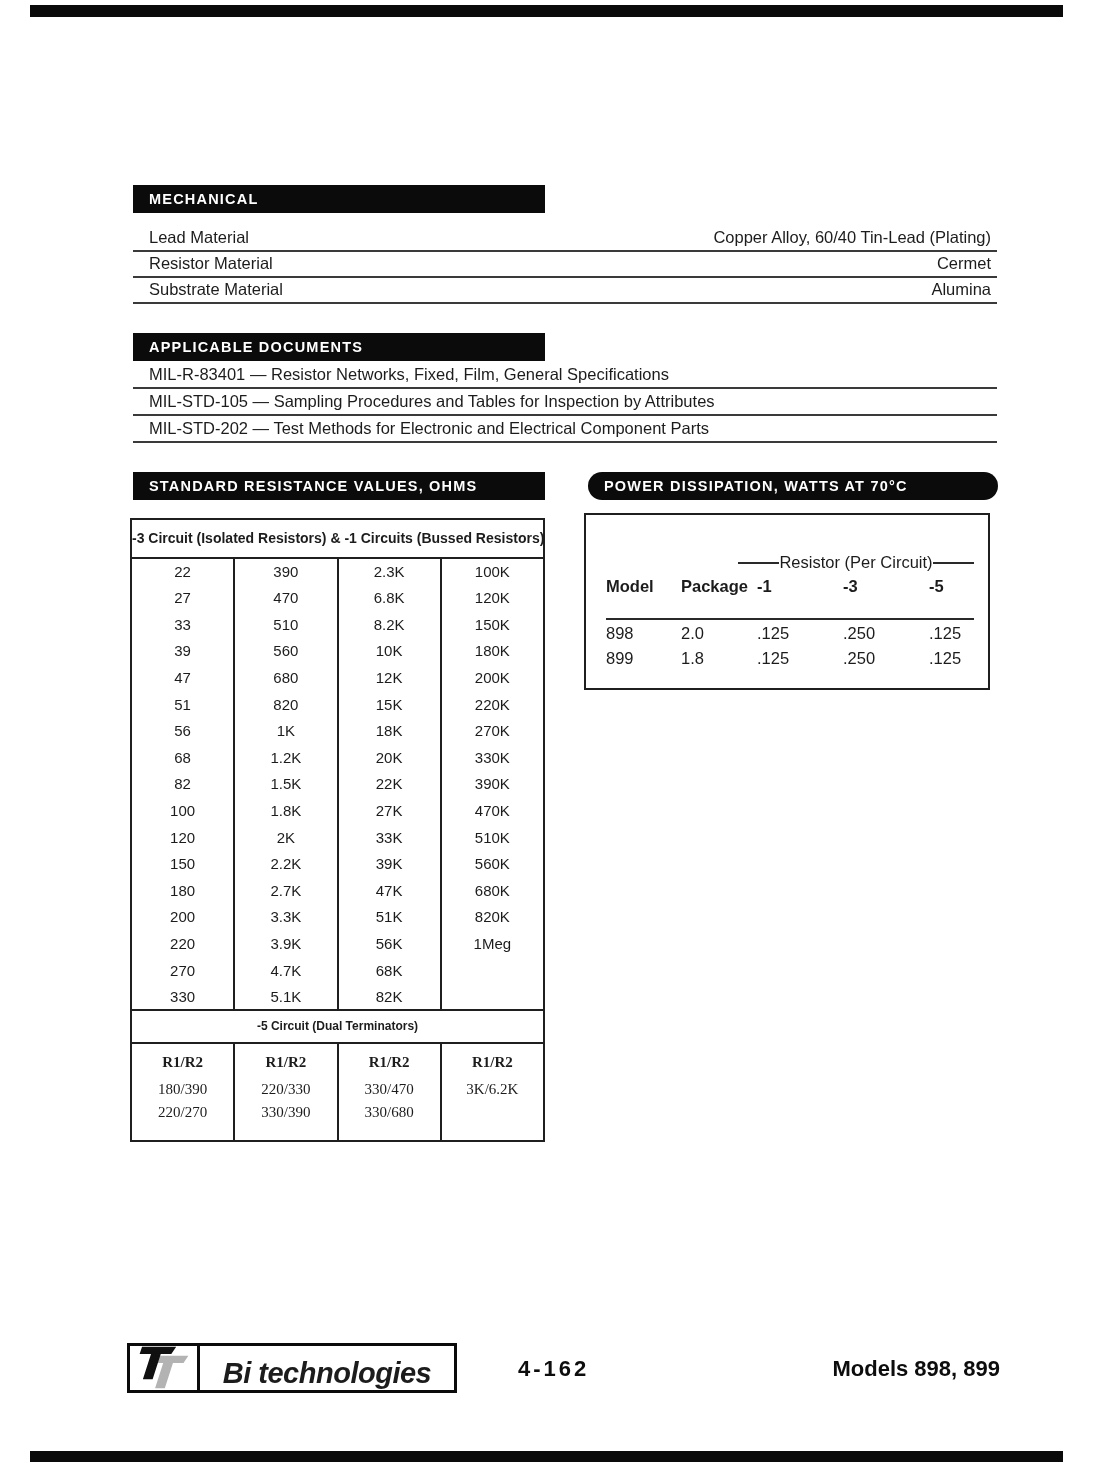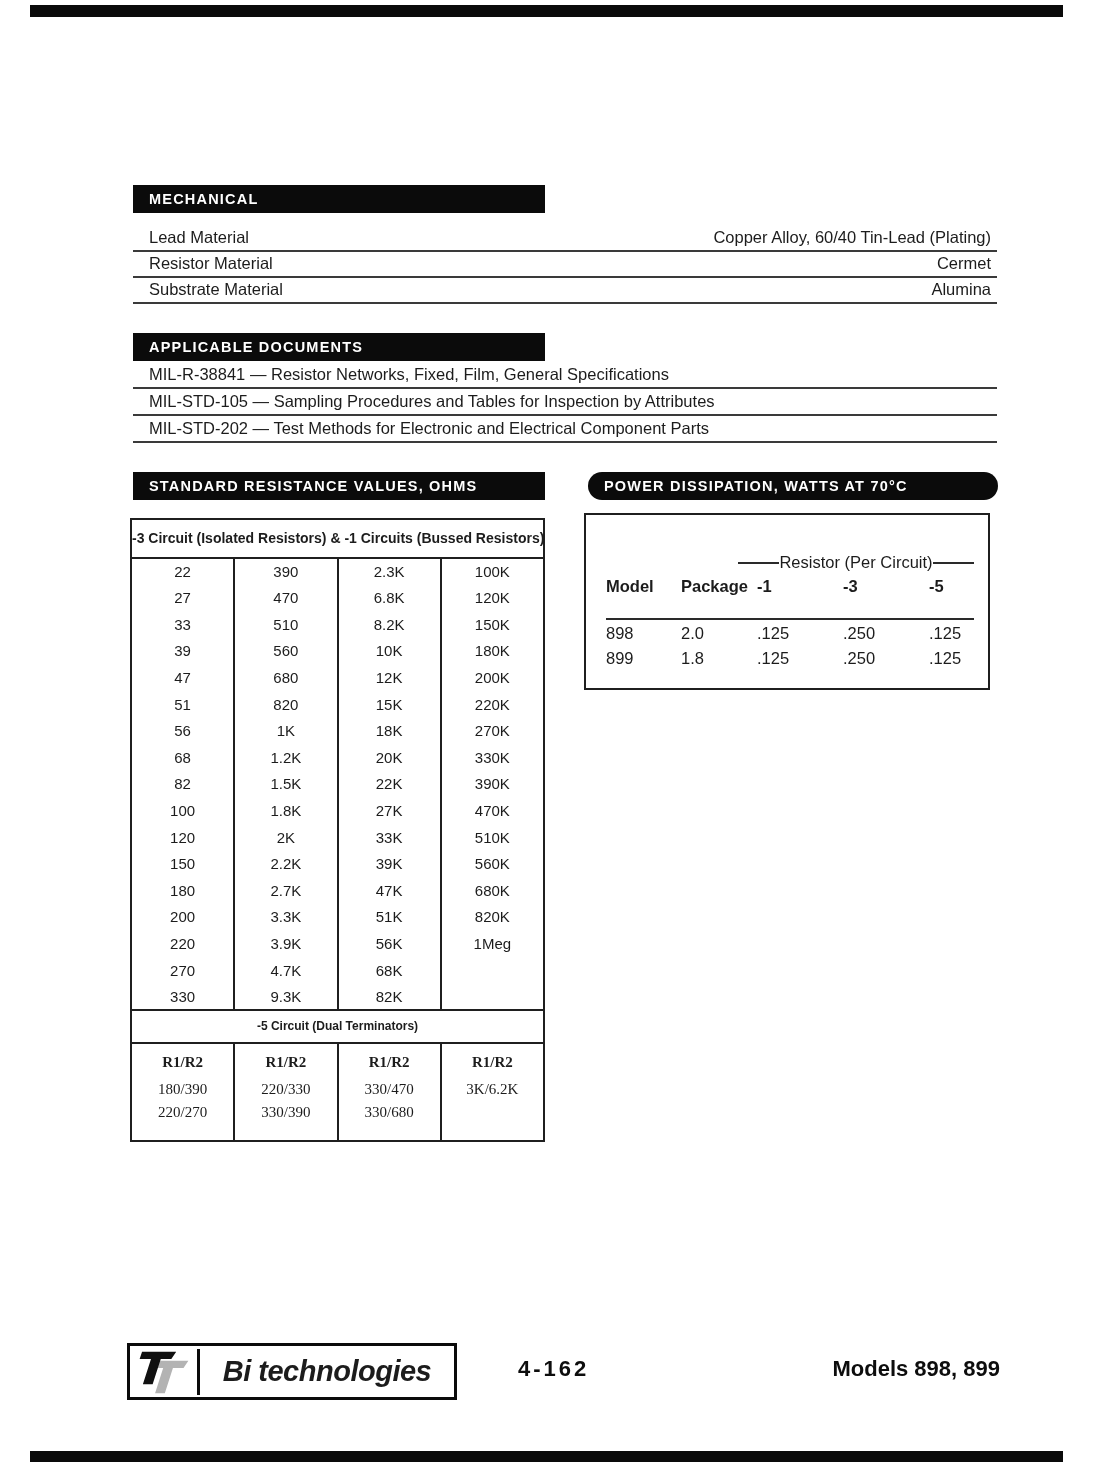--- a/index.html
+++ b/index.html
@@ -73,22 +73,22 @@
   table.pd th {
     text-align:left; font-size:16.5px; font-weight:bold;
     border-bottom:2px solid #2a2a2a; padding:0 0 22px 0; height:22px;
   }
   table.pd td { font-size:16.5px; padding:4px 0 2px 0; height:22px; }
   col.c-model{width:75px;} col.c-pkg{width:76px;} col.c-m1{width:86px;}
   col.c-m3{width:86px;} col.c-m5{width:45px;}
 
   
   #logo-box {
-    position:absolute; left:127px; top:1343px; width:330px; height:57px;
-    border:3px solid #0b0b0b; display:flex; align-items:center; background:#fff;
+    position:absolute; left:127px; top:1343px; width:330px; height:50px;
+    border:3px solid #0b0b0b; display:flex; align-items:flex-end; background:#fff;
   }
   .logo-mark-cell {
     width:70px; border-right:3px solid #0b0b0b;
     display:flex; align-items:center; justify-content:center;
   }
   .logo-text-cell {
     flex:1; display:flex; align-items:center; justify-content:center;
     font-weight:bold; font-style:italic; font-size:29px;
     letter-spacing:-0.5px; white-space:nowrap;
   }
@@ -123,21 +123,21 @@
       <div class="rule-row">
         <span>Substrate Material</span>
         <span>Alumina</span>
       </div>
     </div>
 
   <div class="section-bar" id="bar-documents">APPLICABLE DOCUMENTS</div>
 
   <div class="rule-list" id="doc-rows">
       <div class="rule-row">
-        <span>MIL-R-38841 — Resistor Networks, Fixed, Film, General Specifications</span>
+        <span>MIL-R-83401 — Resistor Networks, Fixed, Film, General Specifications</span>
       </div>
       <div class="rule-row">
         <span>MIL-STD-105 — Sampling Procedures and Tables for Inspection by Attributes</span>
       </div>
       <div class="rule-row">
         <span>MIL-STD-202 — Test Methods for Electronic and Electrical Component Parts</span>
       </div>
     </div>
 
   <div class="section-bar" id="bar-resistance">STANDARD RESISTANCE VALUES, OHMS</div>
@@ -241,21 +241,21 @@
             <td>1Meg</td>
           </tr>
           <tr class="res-val-row">
             <td>270</td>
             <td>4.7K</td>
             <td>68K</td>
             <td></td>
           </tr>
           <tr class="res-val-row">
             <td>330</td>
-            <td>9.3K</td>
+            <td>5.1K</td>
             <td>82K</td>
             <td></td>
           </tr>
           <tr class="res-span-row res-dual-head">
             <td colspan="4">-5 Circuit (Dual Terminators)</td>
           </tr>
           <tr class="res-dual-row">
             <td>
               <div class="dual-col-head">R1/R2</div>
               <div class="dual-val">180/390</div>

